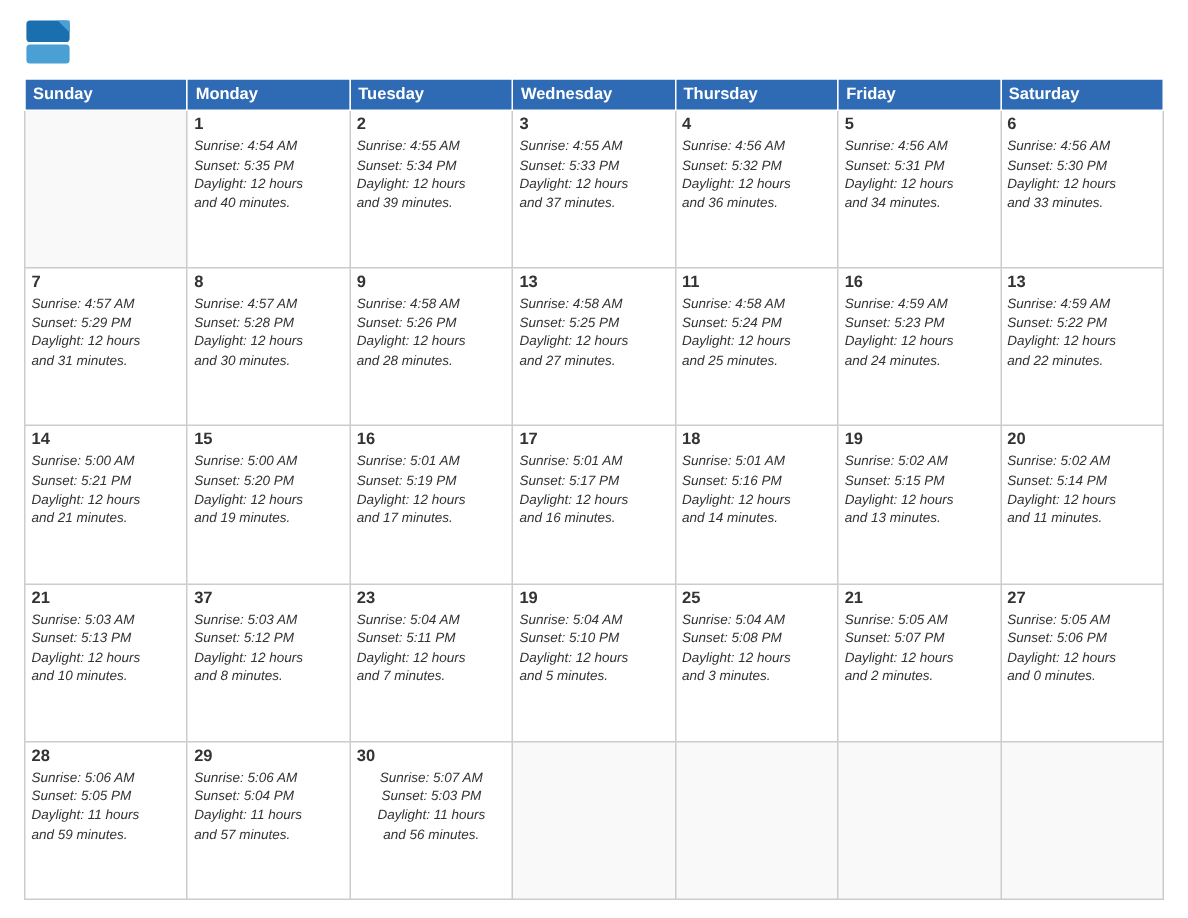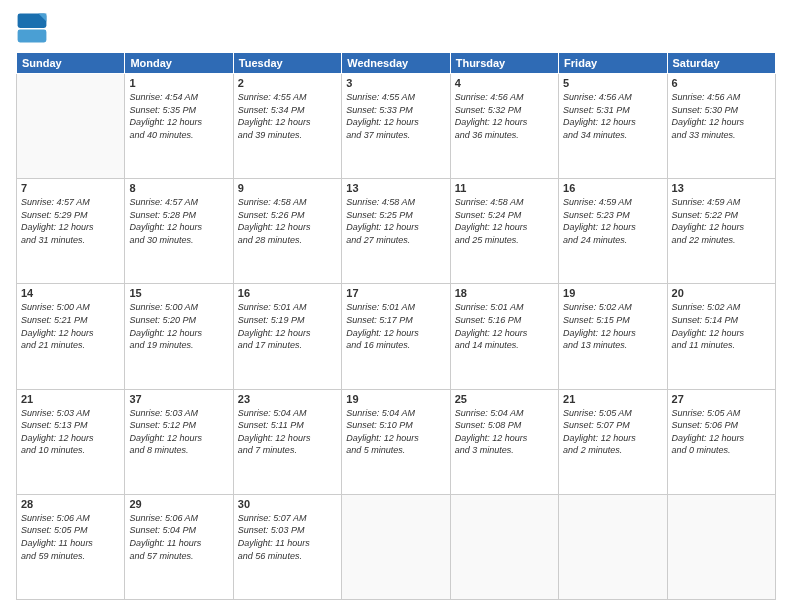--- a/index.html
+++ b/index.html
@@ -333,21 +333,21 @@
           </td>
           <td>
             <span class="day-number">29</span>
             <div class="cell-content" style="white-space: pre-line;">Sunrise: 5:06 AM
 Sunset: 5:04 PM
 Daylight: 11 hours
 and 57 minutes.</div>
           </td>
           <td>
             <span class="day-number">30</span>
-            <div class="cell-content" style="white-space: pre-line;">Sunrise: 5:07 AM
+            <div class="cell-content" style="white-space: pre-line; text-align: center;">Sunrise: 5:07 AM
 Sunset: 5:03 PM
 Daylight: 11 hours
 and 56 minutes.</div>
           </td>
           <td class="empty-cell"></td>
           <td class="empty-cell"></td>
           <td class="empty-cell"></td>
           <td class="empty-cell"></td>
         </tr>
       </tbody>

